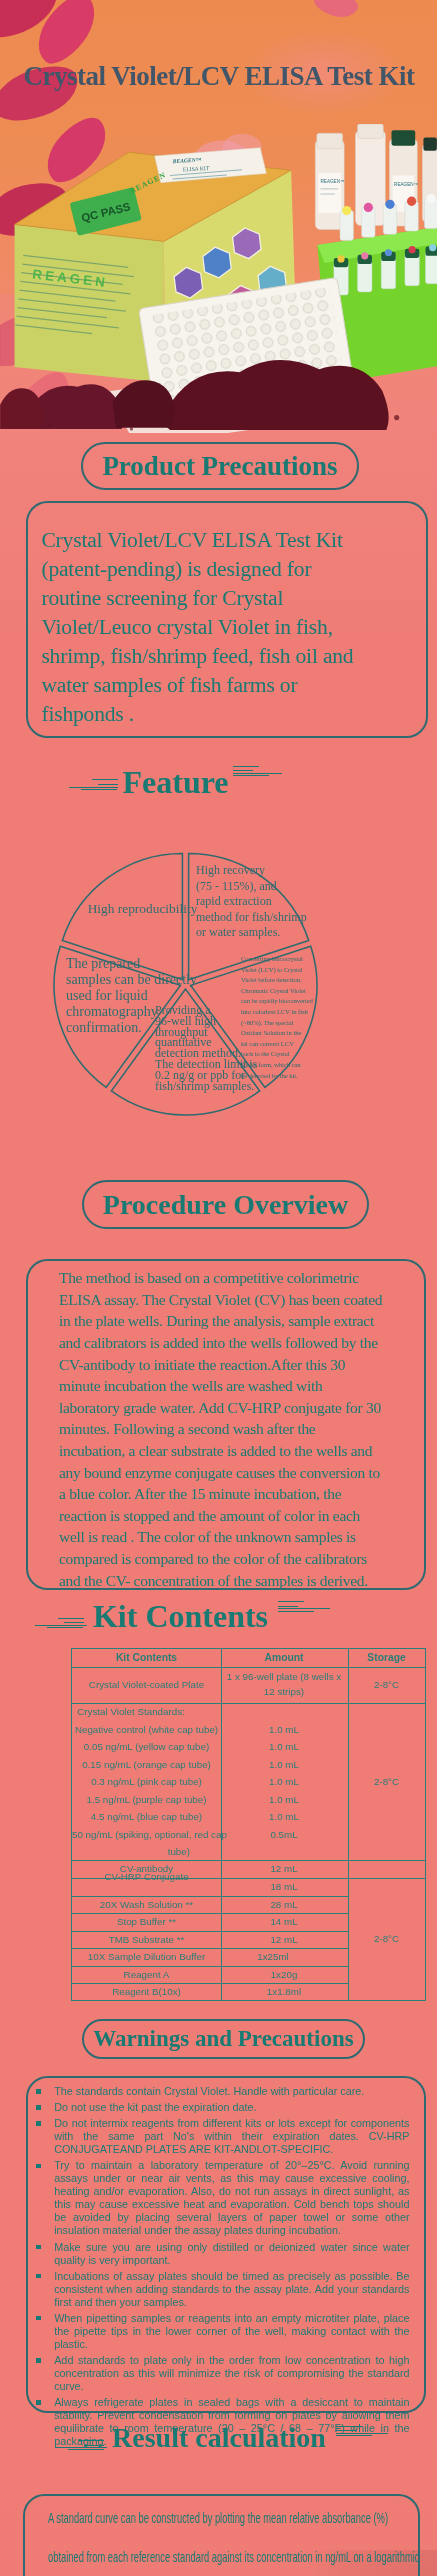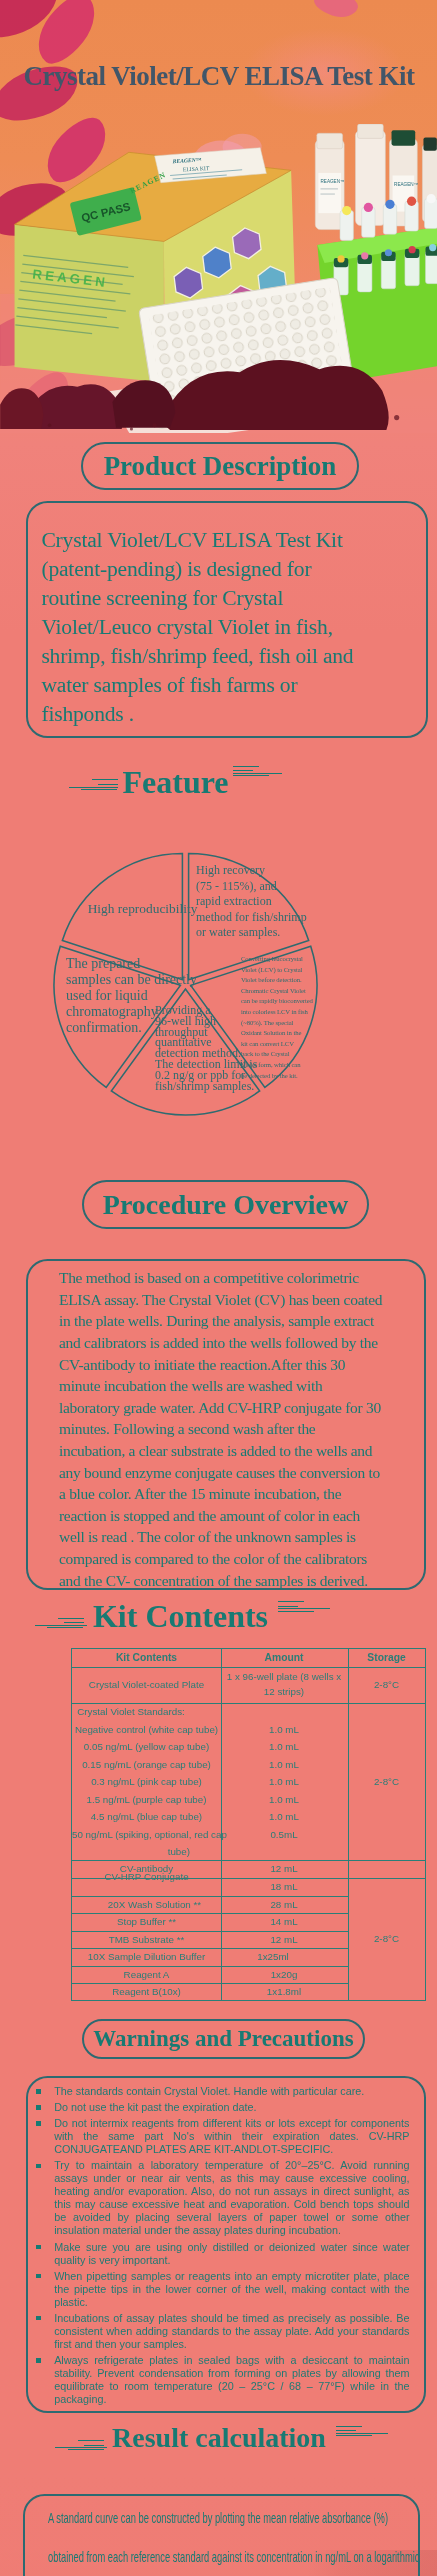--- a/index.html
+++ b/index.html
@@ -208,21 +208,21 @@
       <path d="M 218,540 Q 250,488 300,500 Q 336,512 340,560 L 330,590 L 225,590 Z" fill="#551020"></path>
       <path d="M 0,545 Q 20,505 55,515 Q 80,525 84,565 L 80,592 L 0,592 Z" fill="#6b1626"></path>
       <circle cx="300" cy="585" r="4" fill="#5c1120" opacity=".8"></circle>
         <circle cx="770" cy="570" r="5" fill="#5c1120" opacity=".7"></circle>
       <circle cx="96" cy="585" r="3.5" fill="#5c1120" opacity=".8"></circle>
         <circle cx="255" cy="592" r="3" fill="#5c1120" opacity=".7"></circle>
     </g>
   </svg>
 
   <div class="pill" style="left:81px;top:442px;width:278px;height:48px;font-size:27px">
-    <span>Product Description</span>
+    <span>Product Precautions</span>
   </div>
   <div class="obox" style="left:26px;top:501px;width:402px;height:237px">
     <div class="lines" style="position:absolute;left:13.4px;top:23px;width:376px;font-size:21.6px;line-height:29px;letter-spacing:-0.2px">Crystal Violet/LCV ELISA Test Kit
 (patent-pending) is designed for
 routine screening for Crystal
 Violet/Leuco crystal Violet in fish,
 shrimp, fish/shrimp feed, fish oil and
 water samples of fish farms or
 fishponds .</div>
   </div>
@@ -363,21 +363,21 @@
       <div class="std-line">1.0 mL</div>
       <div class="std-line">0.5mL</div>
     </div>
     <div class="cell" style="left:276px;top:54px;width:77px;height:158px">2-8°C</div>
 
     <div class="cell" style="left:0;top:211px;width:149px;height:18px">CV-antibody</div>
     <div class="cell" style="left:149px;top:211px;width:126px;height:18px">12 mL</div>
 
     <div class="cell" style="left:0;top:219px;width:149px;height:17.5px">CV-HRP Conjugate</div>
     <div class="cell" style="left:149px;top:229px;width:126px;height:17.5px">18 mL</div>
-    <div class="cell" style="left:8px;top:247px;width:149px;height:17.5px">20X Wash Solution **</div>
+    <div class="cell" style="left:0;top:247px;width:149px;height:17.5px">20X Wash Solution **</div>
     <div class="cell" style="left:149px;top:247px;width:126px;height:17.5px">28 mL</div>
     <div class="cell" style="left:0;top:264px;width:149px;height:17.5px">Stop Buffer **</div>
     <div class="cell" style="left:149px;top:264px;width:126px;height:17.5px">14 mL</div>
     <div class="cell" style="left:0;top:282px;width:149px;height:17.5px">TMB Substrate **</div>
     <div class="cell" style="left:149px;top:282px;width:126px;height:17.5px">12 mL</div>
     <div class="cell" style="left:0;top:299px;width:149px;height:17.5px">10X Sample Dilution Buffer</div>
     <div class="cell" style="left:149px;top:299px;width:104px;height:17.5px">1x25ml</div>
     <div class="cell" style="left:0;top:317px;width:149px;height:17.5px">Reagent A</div>
     <div class="cell" style="left:149px;top:317px;width:126px;height:17.5px">1x20g</div>
     <div class="cell" style="left:0;top:334px;width:149px;height:16.5px">Reagent B(10x)</div>
@@ -405,25 +405,29 @@
       <div class="witem">
           <span class="wsq"></span>
           <div class="wtx">Try to maintain a laboratory temperature of 20°–25°C. Avoid running assays under or near air vents, as this may cause excessive cooling, heating and/or evaporation. Also, do not run assays in direct sunlight, as this may cause excessive heat and evaporation. Cold bench tops should be avoided by placing several layers of paper towel or some other insulation material under the assay plates during incubation.</div>
         </div>
       <div class="witem">
           <span class="wsq"></span>
           <div class="wtx">Make sure you are using only distilled or deionized water since water quality is very important.</div>
         </div>
       <div class="witem">
           <span class="wsq"></span>
+          <div class="wtx">Incubations of assay plates should be timed as precisely as possible. Be consistent when adding standards to the assay plate. Add your standards first and then your samples.</div>
+        </div>
+      <div class="witem">
+          <span class="wsq"></span>
           <div class="wtx">When pipetting samples or reagents into an empty microtiter plate, place the pipette tips in the lower corner of the well, making contact with the plastic.</div>
         </div>
       <div class="witem">
           <span class="wsq"></span>
-          <div class="wtx">Incubations of assay plates should be timed as precisely as possible. Be consistent when adding standards to the assay plate. Add your standards first and then your samples.</div>
+          <div class="wtx">Add standards to plate only in the order from low concentration to high concentration as this will minimize the risk of compromising the standard curve.</div>
         </div>
       <div class="witem">
           <span class="wsq"></span>
           <div class="wtx">Always refrigerate plates in sealed bags with a desiccant to maintain stability. Prevent condensation from forming on plates by allowing them equilibrate to room temperature (20 – 25°C / 68 – 77°F) while in the packaging.</div>
         </div>
     </div>
   </div>
 
   <div class="heading" style="left:0;top:2422px;width:438px;text-align:center;font-size:28px">Result calculation</div>
   <div class="hl">

